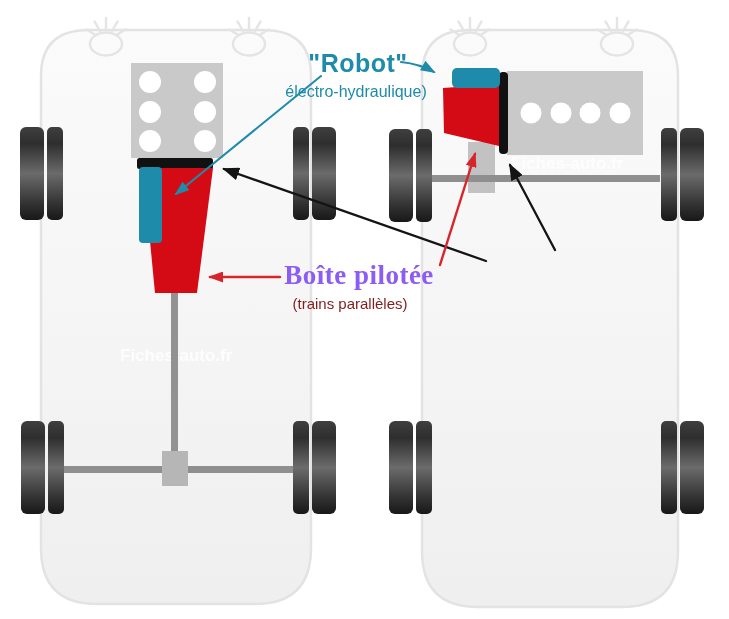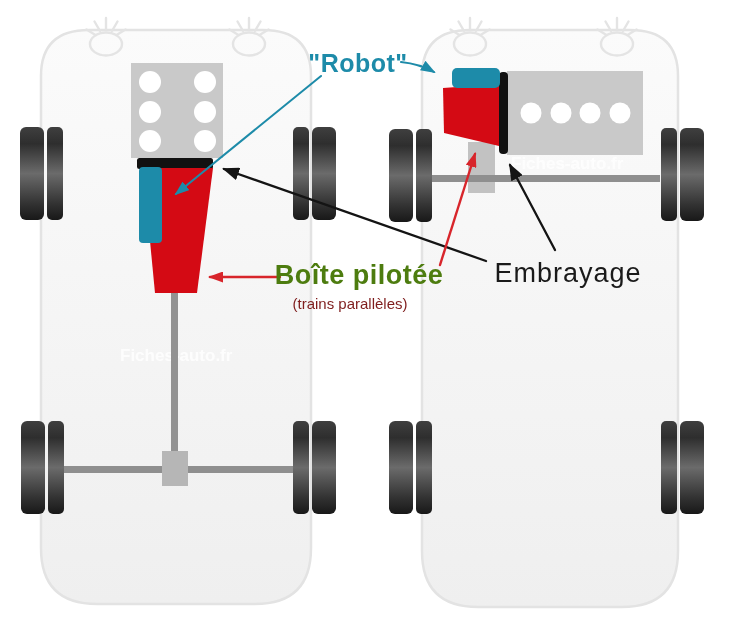--- a/index.html
+++ b/index.html
@@ -5,21 +5,21 @@
 <style>
   html,body{margin:0;padding:0;background:#ffffff;}
   .stage{
     position:relative;width:729px;height:619px;background:#ffffff;
     font-family:"Liberation Sans",sans-serif;overflow:hidden;
   }
   .stage svg{position:absolute;left:0;top:0;}
   .lbl{position:absolute;white-space:nowrap;transform:translateX(-50%);text-align:center;}
   .lbl-robot{left:358px;top:49px;font-size:25px;font-weight:700;color:#1d8ba9;letter-spacing:.5px;}
   .lbl-robot-sub{left:356px;top:81px;font-size:16px;line-height:21px;color:#1d8ba9;}
-  .lbl-gearbox{left:359px;top:260px;font-size:27px;font-weight:700;color:#4d7c0f;letter-spacing:.5px;}
+  .lbl-gearbox{left:359px;top:260px;font-size:27px;font-weight:700;color:#8b5cf6;letter-spacing:.5px;font-family:Liberation Serif, serif;}
   .lbl-gearbox-sub{left:350px;top:295px;font-size:15px;color:#7f1d1d;}
   .lbl-clutch{left:568px;top:258px;font-size:27px;font-weight:400;color:#1a1a1a;letter-spacing:1px;}
   .wm{font-family:"Liberation Sans",sans-serif;font-size:17px;font-weight:700;fill:#ffffff;opacity:.85;}
 </style>
 </head>
 <body>
 
 <div class="stage">
 
 <svg width="729" height="619" viewBox="0 0 729 619">
@@ -168,18 +168,18 @@
     <path d="M401,62 Q420,64 434,72" stroke="#1d8ba9" stroke-width="2" marker-end="url(#ah-teal)"></path>
     <line x1="486" y1="261" x2="224" y2="169" stroke="#141414" stroke-width="2.3" marker-end="url(#ah-black)"></line>
     <line x1="555" y1="250" x2="510" y2="165" stroke="#141414" stroke-width="2.3" marker-end="url(#ah-black)"></line>
     <line x1="280" y1="277" x2="210" y2="277" stroke="#d8252b" stroke-width="2.4" marker-end="url(#ah-red)"></line>
     <line x1="440" y1="265" x2="475" y2="154" stroke="#d8252b" stroke-width="2.4" marker-end="url(#ah-red)"></line>
   </g>
 </svg>
 
 <div class="lbl lbl-robot">"Robot"</div>
 <div class="lbl lbl-robot-sub">
+  <div>électro-hydraulique)</div>
 </div>
 <div class="lbl lbl-gearbox">Boîte pilotée</div>
 <div class="lbl lbl-gearbox-sub">(trains parallèles)</div>
-<div class="lbl lbl-clutch">Embrayage</div>
 
 </div>
 
 </body></html>

